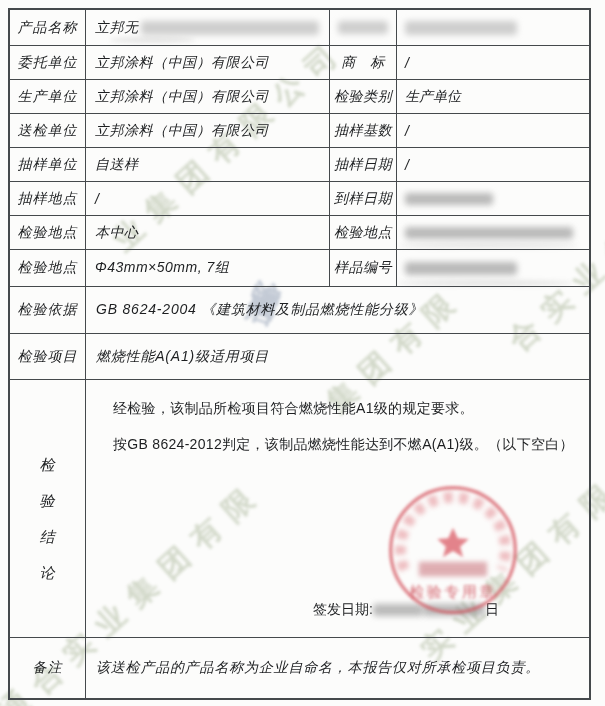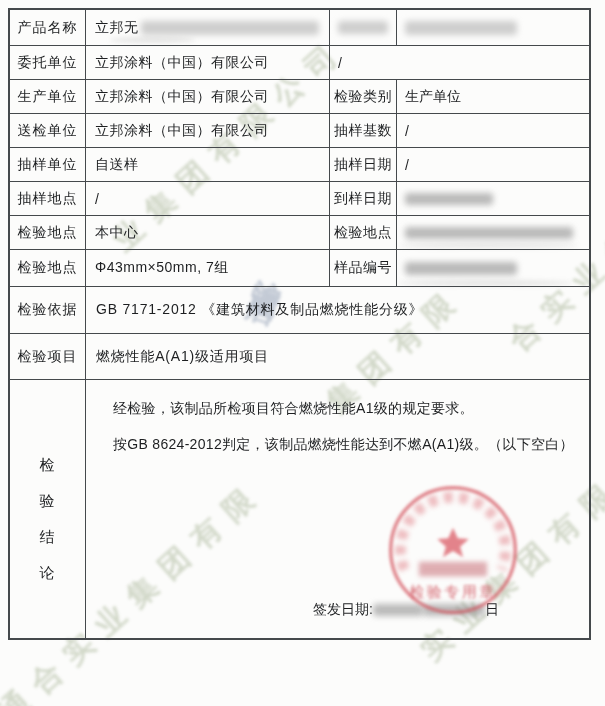--- a/index.html
+++ b/index.html
@@ -21,21 +21,21 @@
     writing-mode:vertical-rl;color:#8b99b0;letter-spacing:5px;
     transform-origin:50% 0;transform:rotate(18deg);opacity:.5;
   }
   
   .tbl{
     position:absolute;left:8px;top:8px;width:583px;z-index:2;
     border:2px solid #45494c;box-sizing:border-box;background:transparent;
   }
   .trow{display:flex;border-bottom:1.5px solid #45494c;box-sizing:border-box;}
   .trow:last-child{border-bottom:none;}
-  .cell{box-sizing:border-box;display:flex;align-items:center;}
+  .cell{box-sizing:border-box;display:flex;align-items:center;font-style:italic;}
   .c1{width:76px;justify-content:center;border-right:1.5px solid #45494c;letter-spacing:1px;}
   .c2{width:244px;padding-left:9px;border-right:1.5px solid #45494c;letter-spacing:.5px;}
   .c3{width:67px;justify-content:center;border-right:1.5px solid #45494c;letter-spacing:.5px;}
   .c4{flex:1;padding-left:8px;}
   .full{flex:1;padding-left:10px;letter-spacing:.8px;}
   .r1{height:36px}.rs{height:34px}.r8{height:37px}.r9{height:47px}
   .r10{height:46px}.r11{height:258px}.r12{height:60px}
   
   .concl-label{flex-direction:column;justify-content:flex-start;align-items:center;
     padding-top:76px;gap:17px;font-size:15px;}
@@ -78,20 +78,21 @@
         <span class="blob" style="width:50px"></span>
       </div>
       <div class="cell c4">
         <span class="blob" style="width:112px;height:14px"></span>
       </div>
     </div>
 
     <div class="trow rs">
       <div class="cell c1">委托单位</div>
       <div class="cell c2">立邦涂料（中国）有限公司</div>
+      <div class="cell c3">商　标</div>
       <div class="cell c4">/</div>
     </div>
 
     <div class="trow rs">
       <div class="cell c1">生产单位</div>
       <div class="cell c2">立邦涂料（中国）有限公司</div>
       <div class="cell c3">检验类别</div>
       <div class="cell c4">生产单位</div>
     </div>
 
@@ -131,21 +132,21 @@
       <div class="cell c1">检验地点</div>
       <div class="cell c2">Φ43mm×50mm, 7组</div>
       <div class="cell c3">样品编号</div>
       <div class="cell c4">
         <span class="blob dark" style="width:112px;height:13px"></span>
       </div>
     </div>
 
     <div class="trow r9">
       <div class="cell c1">检验依据</div>
-      <div class="cell full">GB 7171-2012 《建筑材料及制品燃烧性能分级》</div>
+      <div class="cell full">GB 8624-2004 《建筑材料及制品燃烧性能分级》</div>
     </div>
 
     <div class="trow r10">
       <div class="cell c1">检验项目</div>
       <div class="cell full">燃烧性能A(A1)级适用项目</div>
     </div>
 
     <div class="trow r11">
       <div class="cell c1 concl-label">
         <span>检</span>
@@ -158,20 +159,24 @@
         <div class="concl-p p2">按GB 8624-2012判定，该制品燃烧性能达到不燃A(A1)级。（以下空白）</div>
         <div class="sign">
           <span>签发日期:</span>
           <span class="blob dark" style="width:50px;height:12px"></span>
           <span class="blob dark" style="width:62px;height:12px"></span>
           <span>日</span>
         </div>
       </div>
     </div>
 
+    <div class="trow r12">
+      <div class="cell c1">备注</div>
+      <div class="cell full">该送检产品的产品名称为企业自命名，本报告仅对所承检项目负责。</div>
+    </div>
 
   </div>
 
   <svg class="stamp" viewBox="0 0 150 150" aria-hidden="true">
     <defs>
       <filter id="b1" x="-20%" y="-20%" width="140%" height="140%">
           <feGaussianBlur stdDeviation="1.6"></feGaussianBlur>
         </filter>
       <filter id="b2" x="-40%" y="-40%" width="180%" height="180%">
           <feGaussianBlur stdDeviation="3"></feGaussianBlur>

